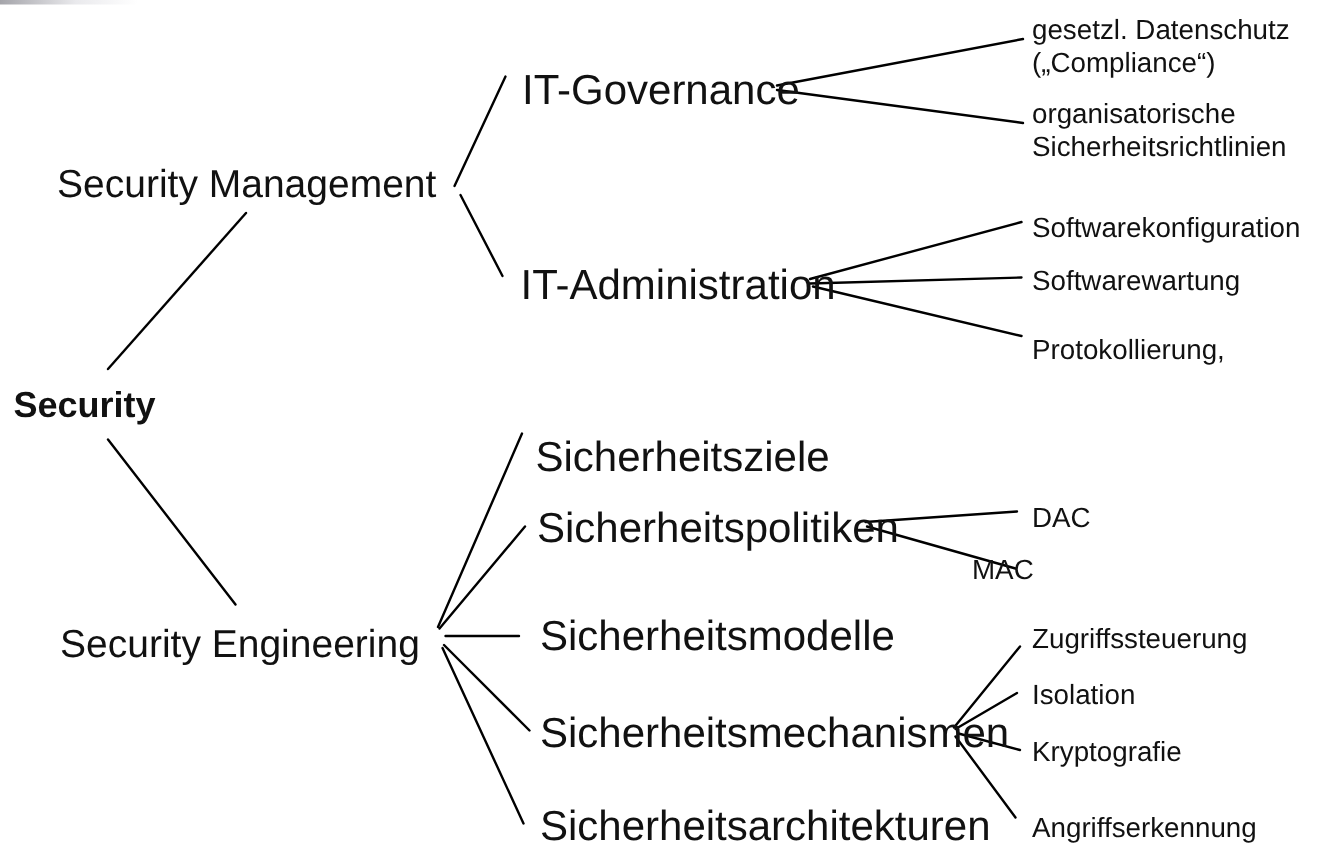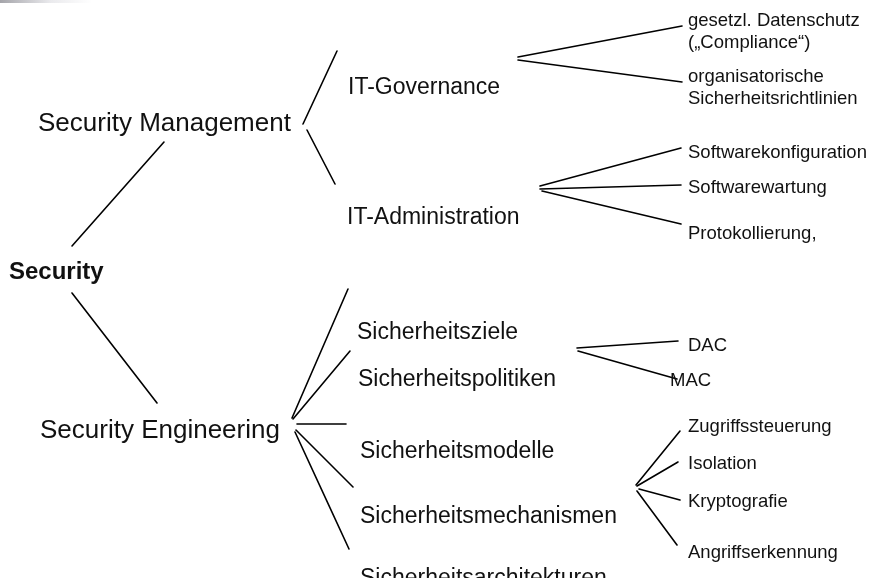--- a/index.html
+++ b/index.html
@@ -43,23 +43,22 @@
   .node-root {
     font-size: 24px;
     font-weight: bold;
     line-height: 32px;
   }
   .node-branch {
     font-size: 26px;
     line-height: 30px;
   }
   .node-mid {
-    font-size: 23px;
+    font-size: 28px;
     line-height: 28px;
-    margin-top: 26px;
   }
   .node-leaf {
     font-size: 18.5px;
     line-height: 22px;
   }
 </style>
 </head>
 <body>
 
 <div id="stage">
@@ -130,21 +129,21 @@
       </div>
       <div class="node node-mid" style="left: 360px; top: 489px;">
         <div class="node-line">Sicherheitsmechanismen</div>
       </div>
       <div class="node node-mid" style="left: 360px; top: 551px; text-align: center;">
         <div class="node-line">Sicherheitsarchitekturen</div>
       </div>
       <div class="node node-leaf" style="left: 688px; top: 345px;">
         <div class="node-line">DAC</div>
       </div>
-      <div class="node node-leaf" style="left: 670px; top: 380px;">
+      <div class="node node-leaf" style="left: 648px; top: 380px;">
         <div class="node-line">MAC</div>
       </div>
       <div class="node node-leaf" style="left: 688px; top: 426px;">
         <div class="node-line">Zugriffssteuerung</div>
       </div>
       <div class="node node-leaf" style="left: 688px; top: 463px;">
         <div class="node-line">Isolation</div>
       </div>
       <div class="node node-leaf" style="left: 688px; top: 501px;">
         <div class="node-line">Kryptografie</div>

